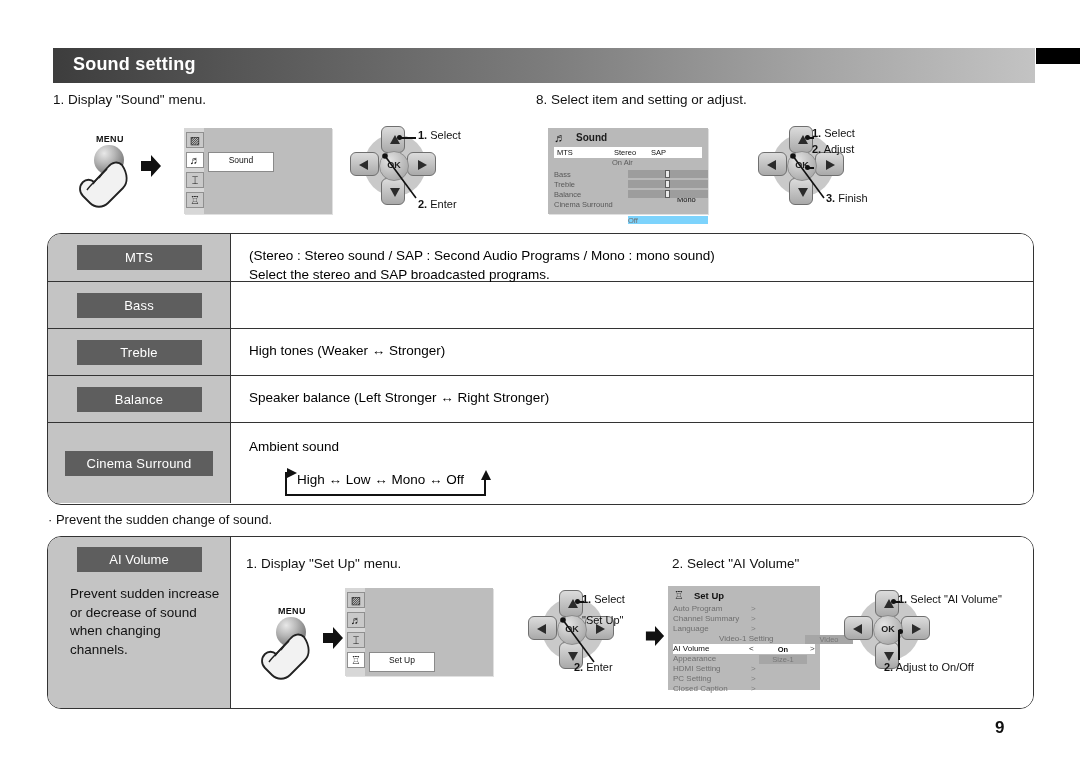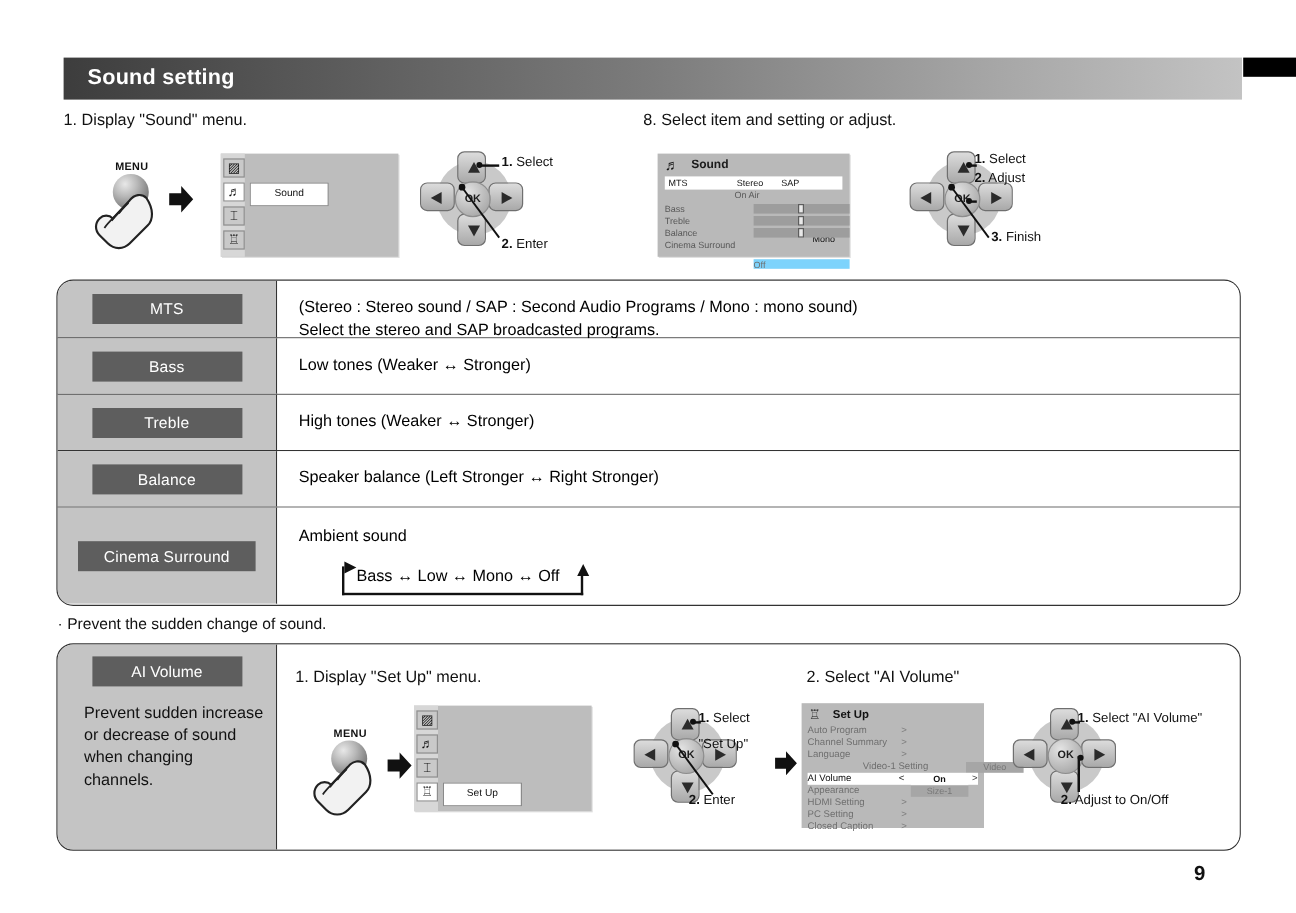--- a/index.html
+++ b/index.html
@@ -474,23 +474,20 @@
     <div class="tcell-right">
       <div>(Stereo : Stereo sound / SAP : Second Audio Programs / Mono : mono sound)</div>
       <div>Select the stereo and SAP broadcasted programs.</div>
     </div>
   </div>
 
   <div class="trow r-bass">
     <div class="tcell-left">
       <div class="badge">Bass</div>
     </div>
-    <div class="tcell-right">
-      <div>Low tones (Weaker ↔ Stronger)</div>
-    </div>
   </div>
 
   <div class="trow r-treb">
     <div class="tcell-left">
       <div class="badge">Treble</div>
     </div>
     <div class="tcell-right">
       <div>High tones (Weaker ↔ Stronger)</div>
     </div>
   </div>
@@ -504,21 +501,21 @@
     </div>
   </div>
 
   <div class="trow r-cin">
     <div class="tcell-left">
       <div class="badge" style="width:148px;">Cinema Surround</div>
     </div>
     <div class="tcell-right" style="padding-top:14px;">
       <div>Ambient sound</div>
       <div class="cycle-wrap">
-        <div class="cycle-line">Bass ↔ Low ↔ Mono ↔ Off</div>
+        <div class="cycle-line">High ↔ Low ↔ Mono ↔ Off</div>
 
         <div class="cyc-h" style="left:36px; top:16px; width:2px; height:24px;"></div>
         <div class="cyc-h" style="left:36px; top:38px; width:201px; height:2px;"></div>
         <div class="cyc-h" style="left:235px; top:20px; width:2px; height:20px;"></div>
         <svg style="position:absolute; left:36px; top:11px;" width="14" height="12" viewBox="0 0 14 12">
           <path d="M2,1 L12,6 L2,11 Z" fill="#111"></path>
         </svg>
         <svg style="position:absolute; left:231px; top:14px;" width="12" height="12" viewBox="0 0 12 12">
           <path d="M6,0 L11,10 L1,10 Z" fill="#111"></path>
         </svg>

